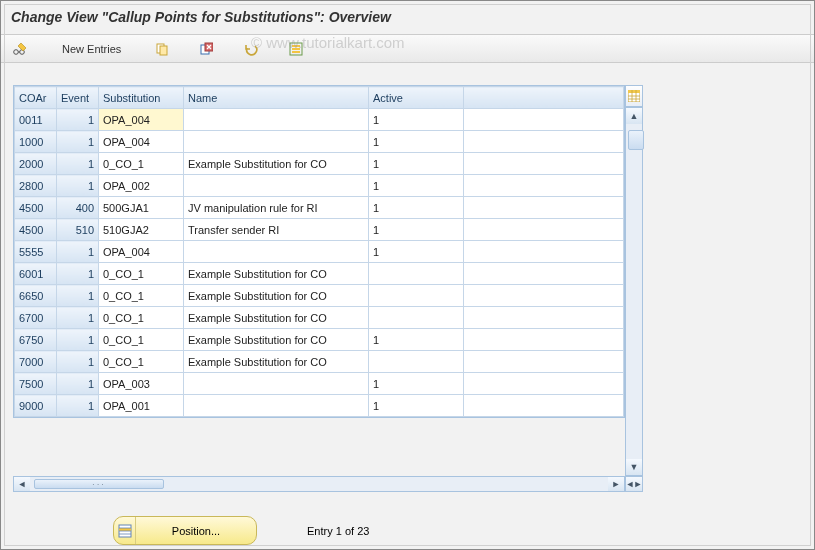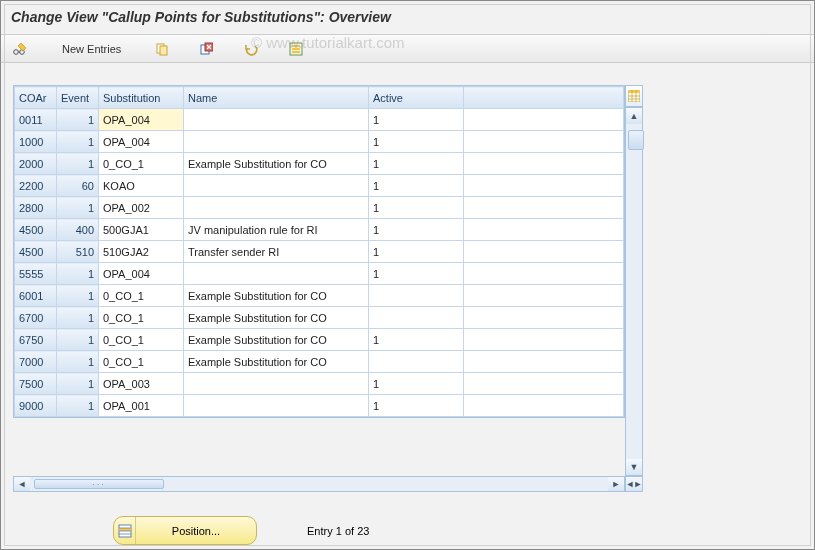--- a/index.html
+++ b/index.html
@@ -299,28 +299,20 @@
           </tr>
           <tr>
             <td class="rowhdr">2000</td>
             <td class="rowhdr num">1</td>
             <td class="cell">0_CO_1</td>
             <td class="cell">Example Substitution for CO</td>
             <td class="cell">1</td>
             <td class="cell"></td>
           </tr>
           <tr>
-            <td class="rowhdr">2200</td>
-            <td class="rowhdr num">60</td>
-            <td class="cell">KOAO</td>
-            <td class="cell"></td>
-            <td class="cell">1</td>
-            <td class="cell"></td>
-          </tr>
-          <tr>
             <td class="rowhdr">2800</td>
             <td class="rowhdr num">1</td>
             <td class="cell">OPA_002</td>
             <td class="cell"></td>
             <td class="cell">1</td>
             <td class="cell"></td>
           </tr>
           <tr>
             <td class="rowhdr">4500</td>
             <td class="rowhdr num">400</td>
@@ -340,20 +332,28 @@
           <tr>
             <td class="rowhdr">5555</td>
             <td class="rowhdr num">1</td>
             <td class="cell">OPA_004</td>
             <td class="cell"></td>
             <td class="cell">1</td>
             <td class="cell"></td>
           </tr>
           <tr>
             <td class="rowhdr">6001</td>
+            <td class="rowhdr num">1</td>
+            <td class="cell">0_CO_1</td>
+            <td class="cell">Example Substitution for CO</td>
+            <td class="cell"></td>
+            <td class="cell"></td>
+          </tr>
+          <tr>
+            <td class="rowhdr">6650</td>
             <td class="rowhdr num">1</td>
             <td class="cell">0_CO_1</td>
             <td class="cell">Example Substitution for CO</td>
             <td class="cell"></td>
             <td class="cell"></td>
           </tr>
           <tr>
             <td class="rowhdr">6700</td>
             <td class="rowhdr num">1</td>
             <td class="cell">0_CO_1</td>

